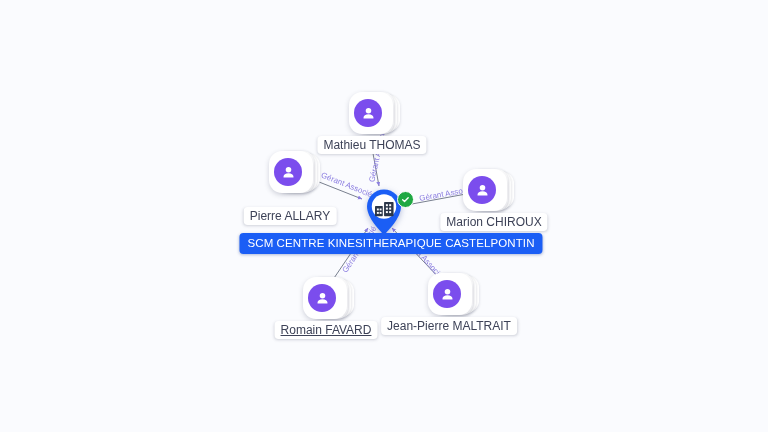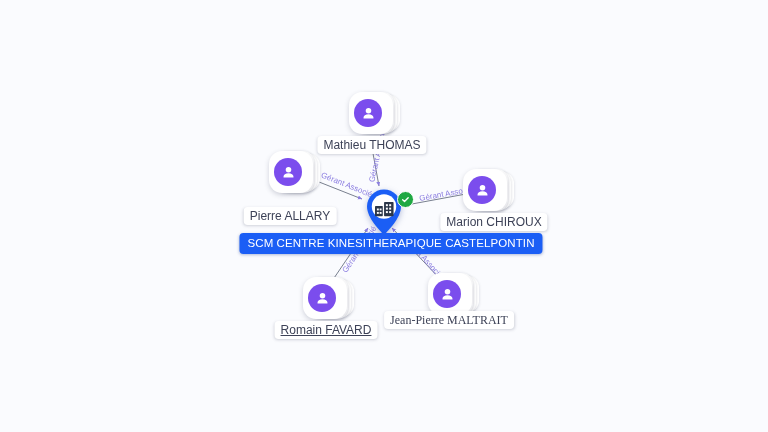--- a/index.html
+++ b/index.html
@@ -247,21 +247,21 @@
       <div class="stack-card c1"></div>
       <div class="stack-card c0">
         <div class="avatar-circle">
           <svg width="17" height="17" viewBox="0 0 24 24" fill="#ffffff">
             <circle cx="12" cy="8" r="3.9"></circle>
             <path d="M12 13.2c-4.1 0-7 2.3-7 4.6V19h14v-1.2c0-2.3-2.9-4.6-7-4.6z"></path>
           </svg>
         </div>
       </div>
     </div>
-    <div class="node-label" style="left:-2px; top:17px;font-family:Liberation Serif, serif;">Jean-Pierre MALTRAIT</div>
+    <div class="node-label" style="left:-2px; top:23px;">Jean-Pierre MALTRAIT</div>
   </div>
 
   <div class="company-node" style="left:384px; top:210px;">
     <div class="pin">
       <svg width="42" height="50" viewBox="0 0 42 50">
         <path d="M21 1.5C11.6 1.5 4 9.1 4 18.5c0 11.4 13.2 24.6 16.1 27.4a1.3 1.3 0 0 0 1.8 0C24.8 43.1 38 29.9 38 18.5 38 9.1 30.4 1.5 21 1.5z" fill="#1b5ef5"></path>
         <circle cx="21" cy="18.5" r="12.2" fill="#ffffff"></circle>
       </svg>
     </div>
     <div style="position:absolute; left:-10px; top:-11px;">

